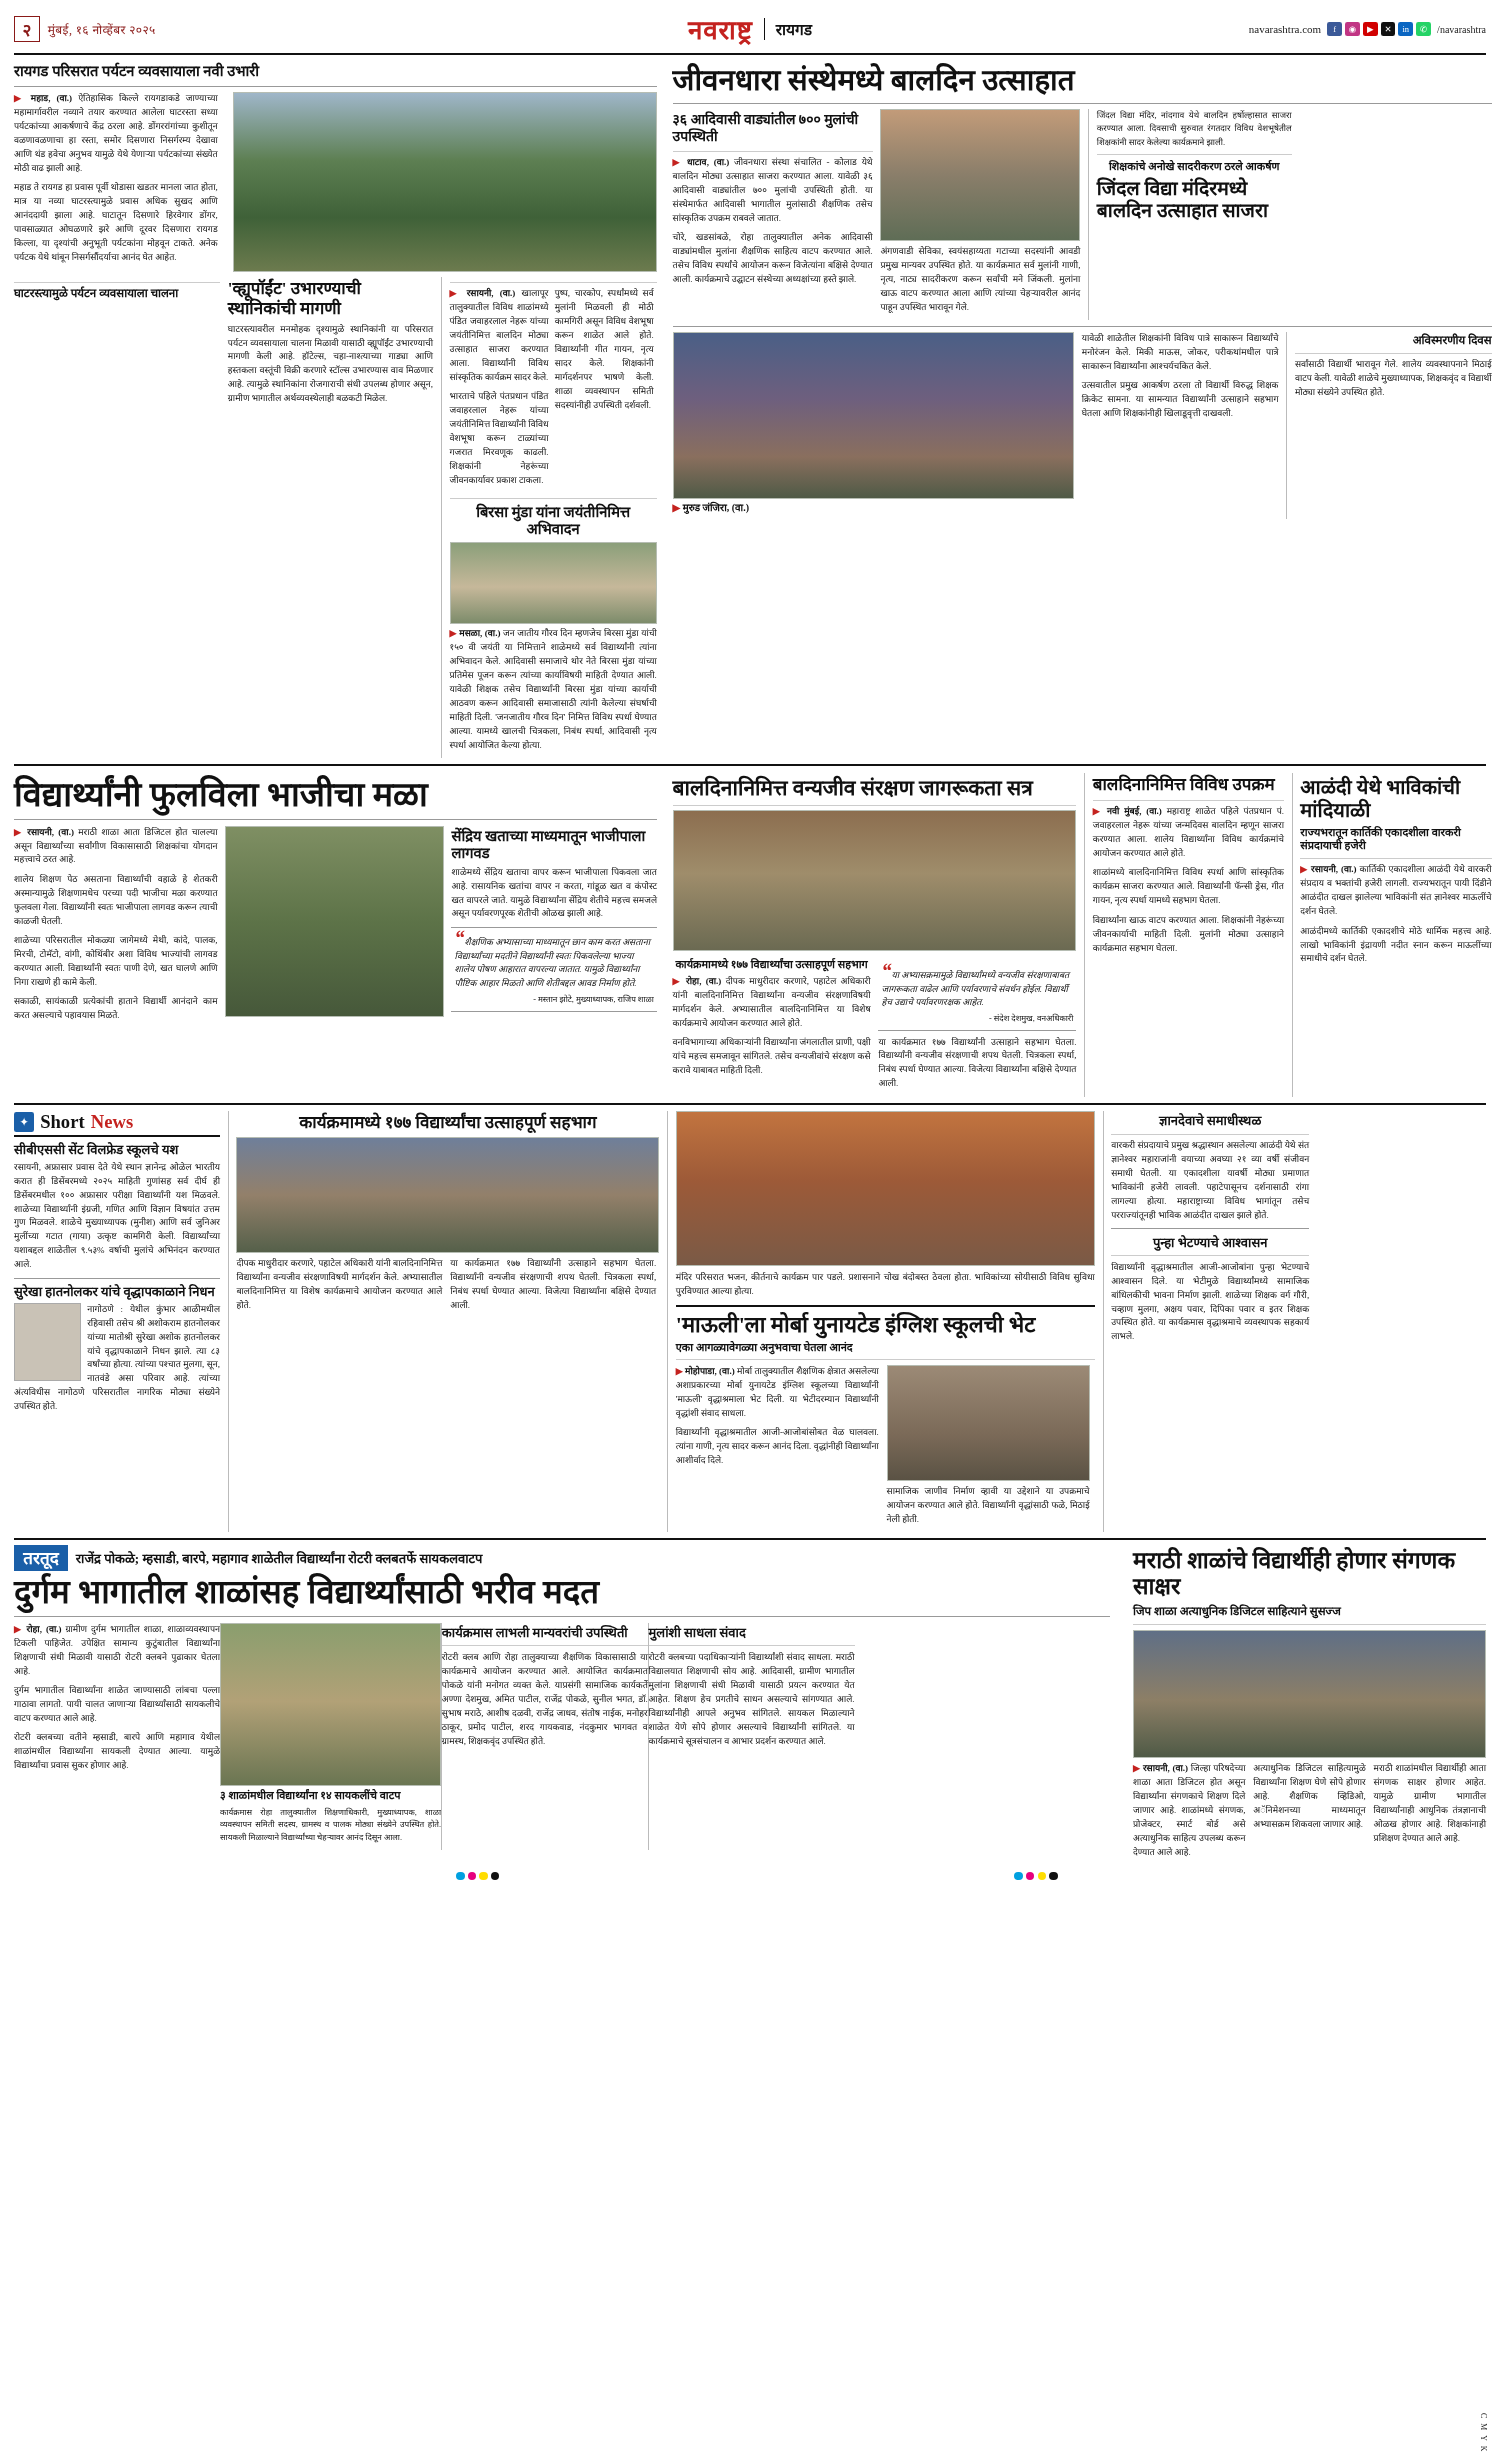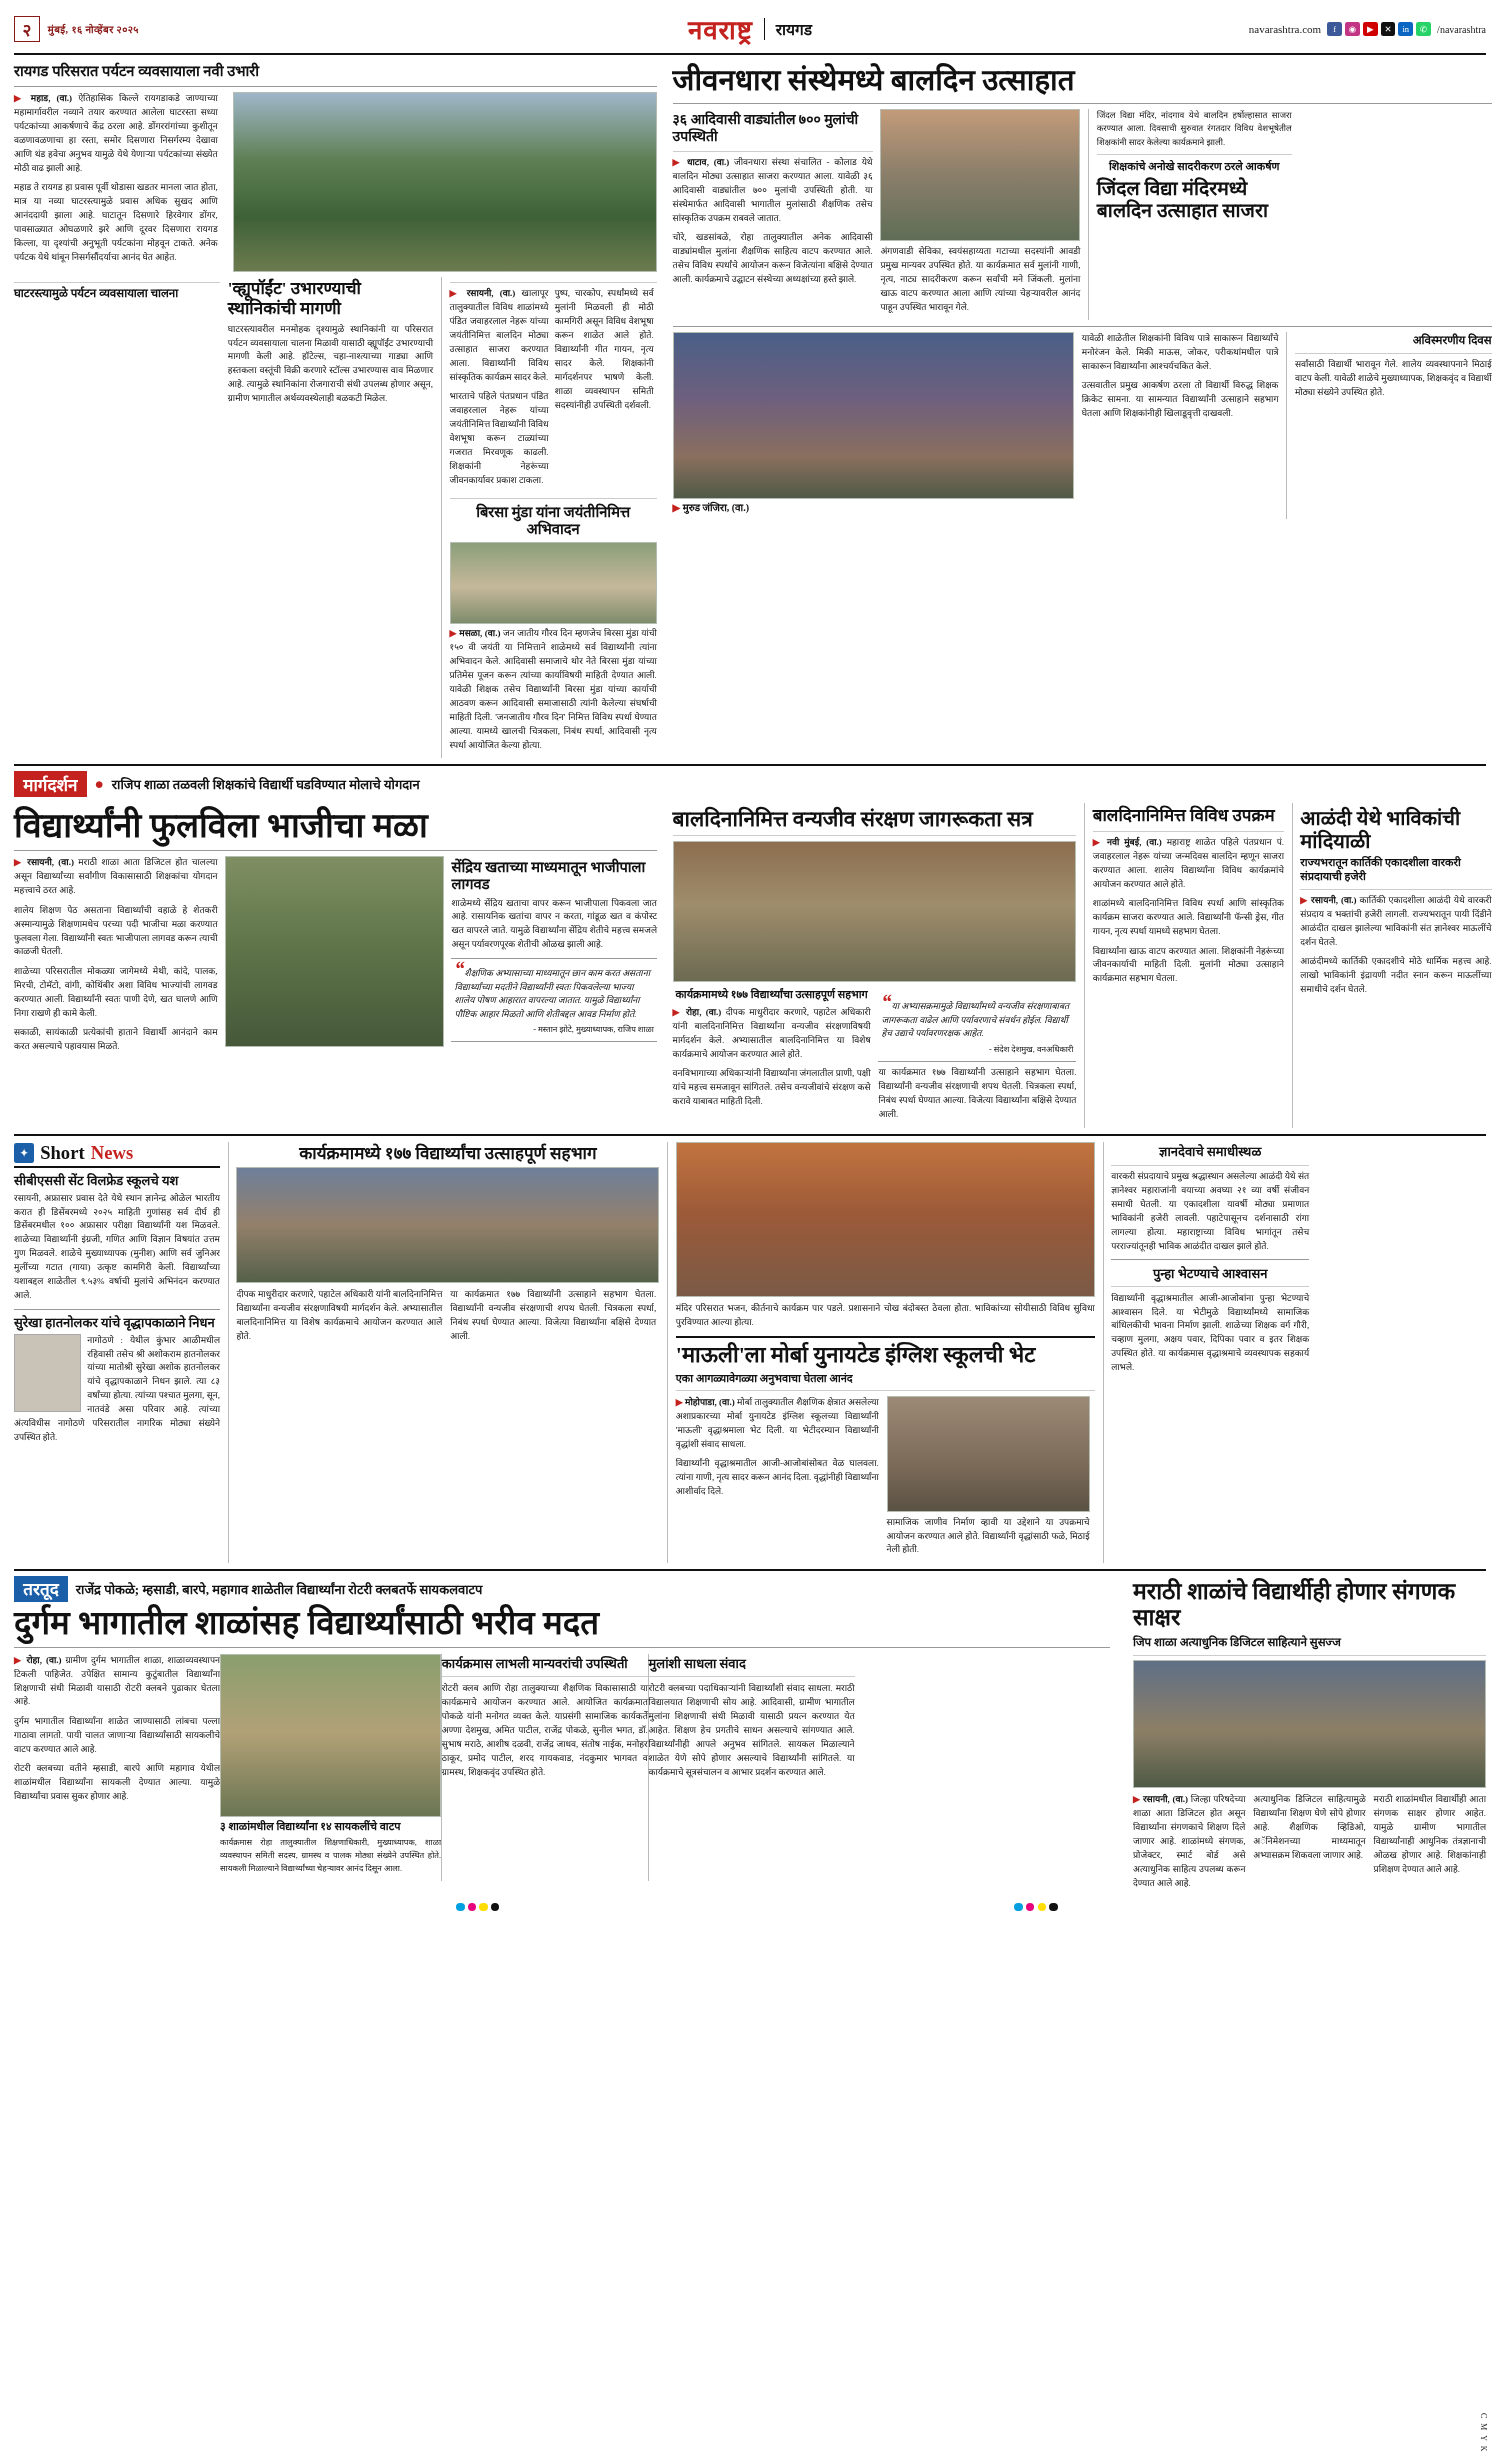--- a/index.html
+++ b/index.html
@@ -12,21 +12,21 @@
   }
   .page { width:1500px; height:2462px; position:relative; padding:11px 14px; }
 
   
   .masthead { display:flex; align-items:center; justify-content:space-between;
               border-bottom:2.3px solid #111; padding-bottom:6.2px; }
   .mast-left { display:flex; align-items:center; gap:7.8px; min-width:256px; }
   .pageno-box { width:26px; height:26px; border:1.6px solid #8a1a18; color:#8a1a18;
                 display:flex; align-items:center; justify-content:center;
                 font-size:17px; font-weight:bold; }
-  .mast-date { font-size:10px; color:#8a1a18; font-weight:bold; letter-spacing:0.4px;text-align:right; }
+  .mast-date { font-size:12px; color:#8a1a18; font-weight:normal; letter-spacing:0.4px;text-align:right; }
   .mast-center { display:flex; align-items:center; gap:11px; }
   .logo { font-size:26px; font-weight:bold; color:#c4221f; letter-spacing:0.8px;
           font-family:"Liberation Serif", serif; }
   .edition { font-size:15.5px; font-weight:bold; color:#111; border-left:1.6px solid #111;
              padding-left:11px; }
   .mast-right { display:flex; align-items:center; gap:6.2px; min-width:256px; justify-content:flex-end; }
   .site { font-size:11px; color:#222; }
   .social { display:flex; gap:3.1px; }
   .sicon { width:14.7px; height:14.7px; border-radius:2.3px; background:#222; color:#fff;
            font-size:8.5px; display:flex; align-items:center; justify-content:center; }
@@ -204,25 +204,20 @@
           <hr class="hr-thin">
           <p class="body">सर्वांसाठी विद्यार्थी भारावून गेले. शालेय व्यवस्थापनाने मिठाई वाटप केली. यावेळी शाळेचे मुख्याध्यापक, शिक्षकवृंद व विद्यार्थी मोठ्या संख्येने उपस्थित होते.</p>
         </div>
       </div>
     </div>
   </div>
 
   <hr class="hr2">
 
   <div>
-    <div class="tag-line">
-      <span class="tag">मार्गदर्शन</span>
-      <span style="color:#c4221f; font-size:15.5px;">●</span>
-      <span class="tag-text">राजिप शाळा तळवली शिक्षकांचे विद्यार्थी घडविण्यात मोलाचे योगदान</span>
-    </div>
     <div class="cols">
       <div class="col" style="width:643px">
         <h1 class="head-major" style="font-size:34px">विद्यार्थ्यांनी फुलविला भाजीचा मळा</h1>
         <hr class="hr">
         <div style="display:flex; gap:7.8px;">
           <div style="width:206px">
             <p class="body"><span class="arrow">▶</span> <span class="dateline">रसायनी, (वा.)</span> <span>मराठी शाळा आता डिजिटल होत चालल्या असून विद्यार्थ्यांच्या सर्वांगीण विकासासाठी शिक्षकांचा योगदान महत्त्वाचे ठरत आहे.</span></p>
             <p class="body">शालेय शिक्षण पेठ असताना विद्यार्थ्यांची वहाळे हे शेतकरी अस्मान्यामुळे शिक्षणामधेच परच्या पदी भाजीचा मळा करण्यात फुलवला गेला. विद्यार्थ्यांनी स्वतः भाजीपाला लागवड करून त्याची काळजी घेतली.</p>
             <p class="body">शाळेच्या परिसरातील मोकळ्या जागेमध्ये मेथी, कांदे, पालक, मिरची, टोमॅटो, वांगी, कोथिंबीर अशा विविध भाज्यांची लागवड करण्यात आली. विद्यार्थ्यांनी स्वतः पाणी देणे, खत घालणे आणि निगा राखणे ही कामे केली.</p>
             <p class="body">सकाळी, सायंकाळी प्रत्येकांची हाताने विद्यार्थी आनंदाने काम करत असल्याचे पहावयास मिळते.</p>

